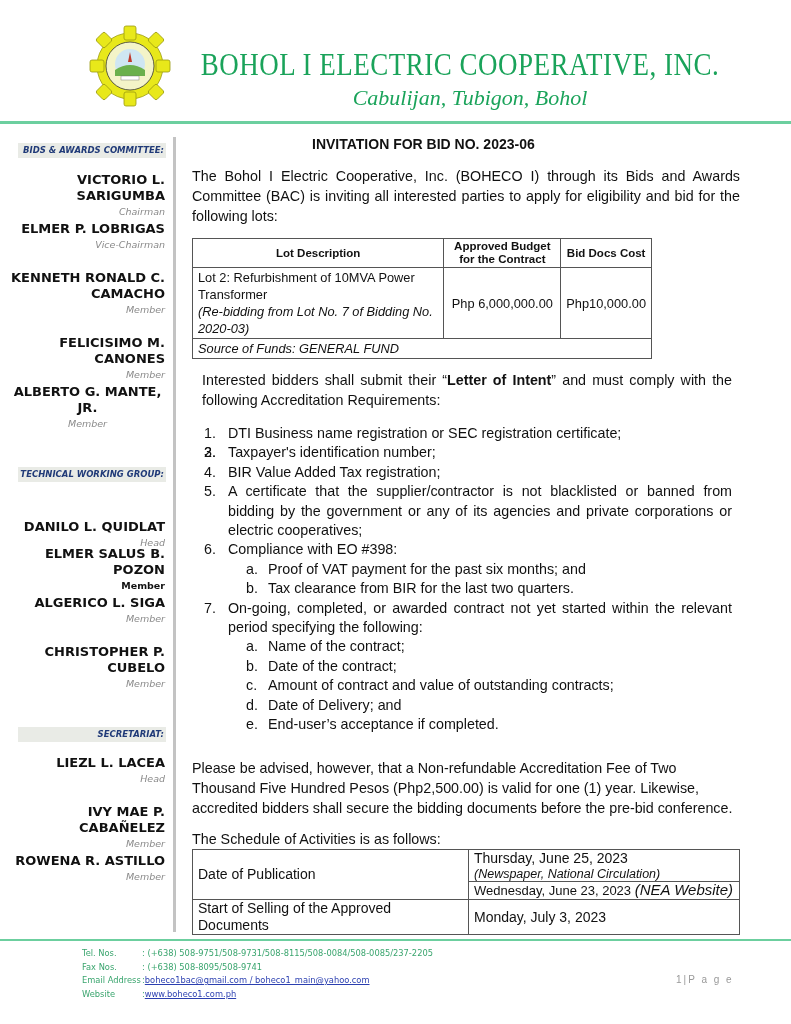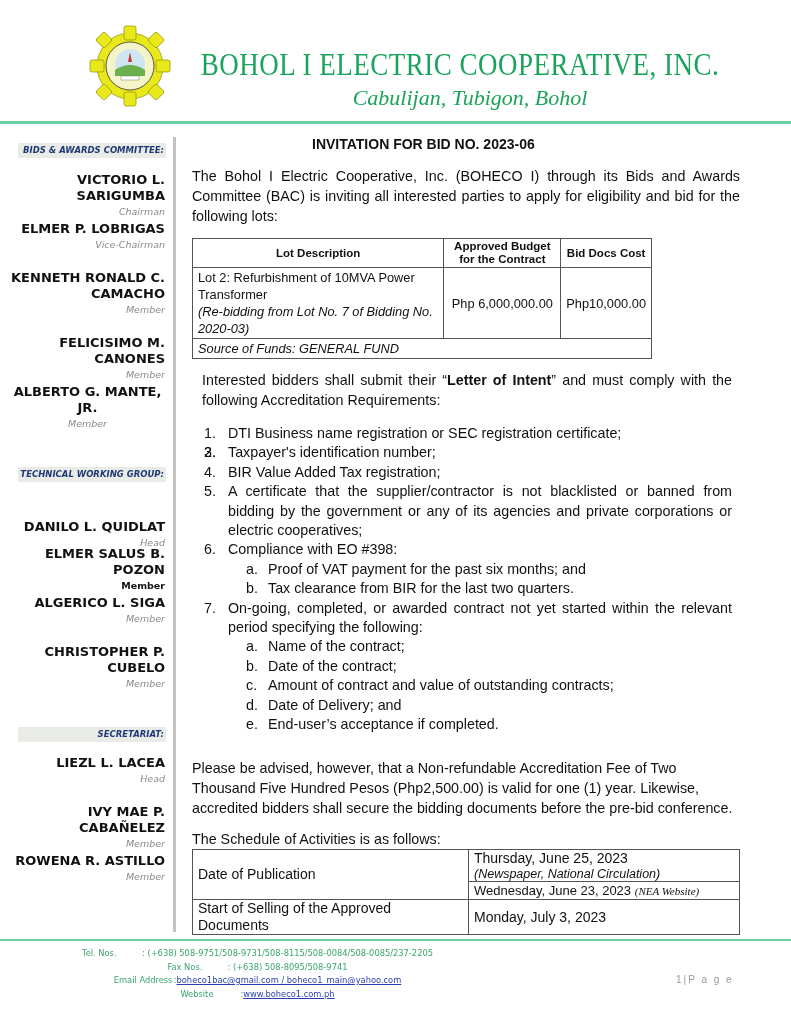--- a/index.html
+++ b/index.html
@@ -33,21 +33,21 @@
   ol.sub { margin: 0; padding: 0; list-style: none; }
   ol.sub li { padding-left: 40px; }
   ol.sub li .num { left: 18px; }
 
   .sched td { border: 1px solid #555; font-size: 14px; padding: 0 5px; line-height: 17px; }
   .sched .small { font-size: 12.5px; font-style: italic; line-height: 14px; }
 
   
   .footer-rule { position: absolute; left: 0; top: 939px; width: 791px; height: 2px; background: #6ccf9f; }
   .footer { position: absolute; left: 82px; top: 947px; font-family: "DejaVu Sans", sans-serif; font-size: 8.3px; color: #3aa56e; line-height: 13.5px; }
-  .footer .row { display: flex; justify-content: center; }
+  .footer .row { display: flex; }
   .footer .lbl { width: 60px; }
   .footer a { color: #2b3fb0; text-decoration: underline; }
   .page-no { position: absolute; left: 676px; top: 974px; font-family: Liberation Sans, sans-serif; font-size: 10px; color: #999; letter-spacing: 2px; }
 </style>
 </head>
 <body>
 
 <svg class="logo" viewBox="0 0 84 84">
   <g fill="#e8e81a" stroke="#9a9a10" stroke-width="0.8">
     <circle cx="42" cy="42" r="33"></circle>
@@ -186,21 +186,21 @@
   <table class="sched" style="left:0; top:719px; width:548px;">
     <tbody>
         <tr>
       <td rowspan="2" style="width:265px;">Date of Publication</td>
       <td>
         <div>Thursday, June 25, 2023</div>
         <div class="small">(Newspaper, National Circulation)</div>
       </td>
     </tr>
     <tr>
-      <td style="font-size:13px;"><span>Wednesday, June 23, 2023</span> <span class="small" style="font-size:11px;font-family:Liberation Serif, serif;">(NEA Website)</span></td>
+      <td style="font-size:13px;"><span>Wednesday, June 23, 2023</span> <span class="small" style="font-size:15px;">(NEA Website)</span></td>
     </tr>
     <tr>
       <td>Start of Selling of the Approved Documents</td>
       <td>Monday, July 3, 2023</td>
     </tr>
   </tbody>
     </table>
 </div>
 
 <div class="footer-rule"></div>

